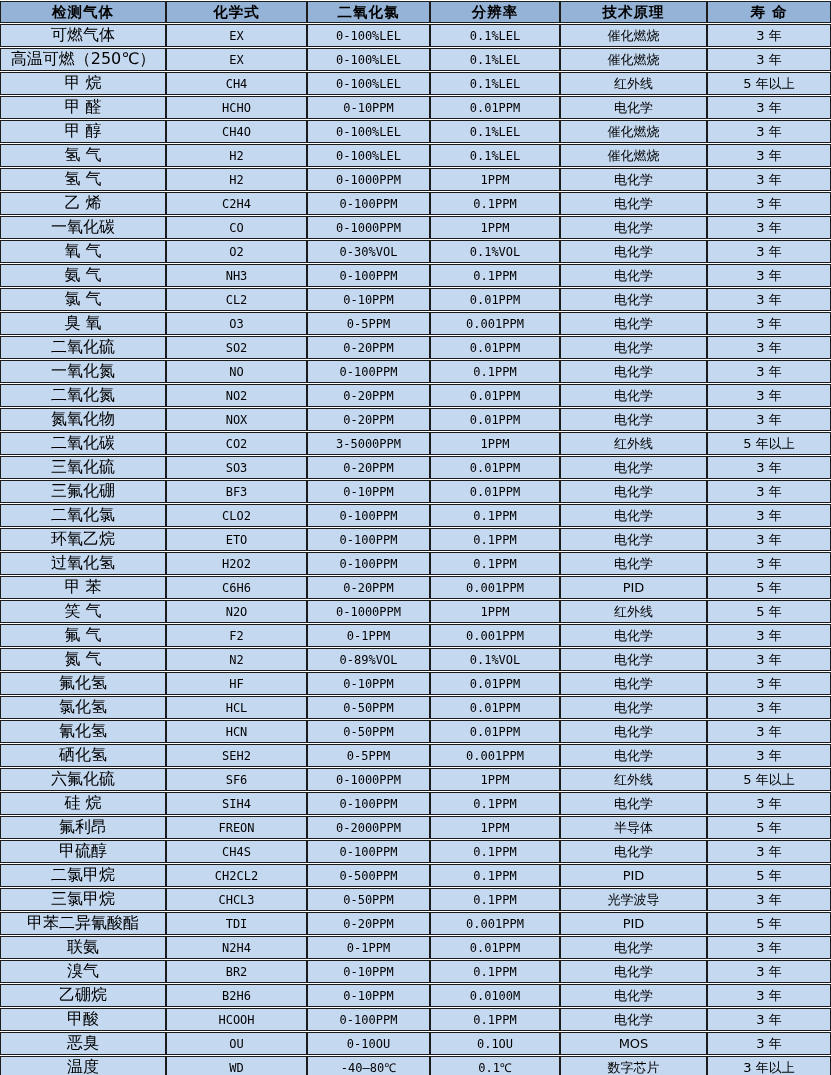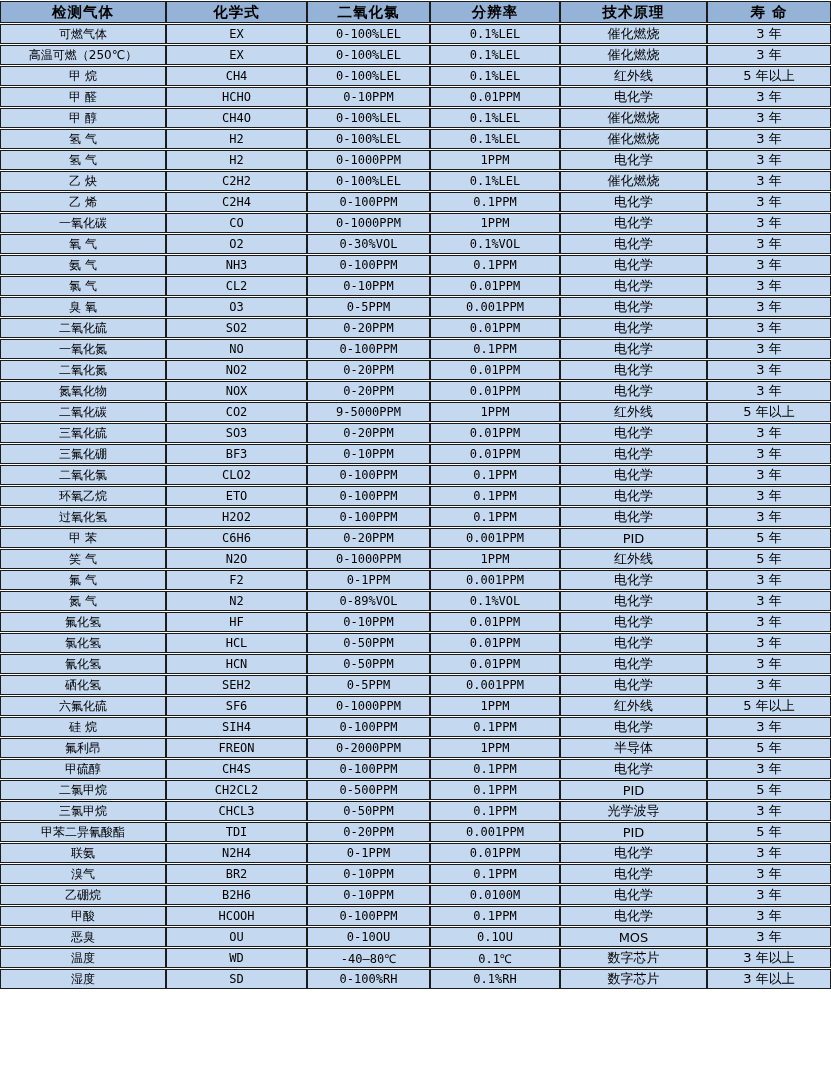--- a/index.html
+++ b/index.html
@@ -43,21 +43,21 @@
   }
   td {
     background: #c4d8f0;
     font-size: 13px;
     height: 18px;
   }
   td.col-formula, td.col-range, td.col-resolution {
     font-family: "DejaVu Sans Mono", "Liberation Mono", monospace;
     font-size: 12px;
   }
-  td.col-gas { font-size: 12px; }
+  td.col-gas { font-size: 16px; }
 </style>
 </head>
 <body>
 
 <div class="table-wrap">
   <table>
     <colgroup>
       <col class="c-gas">
       <col class="c-formula">
       <col class="c-range">
@@ -126,28 +126,20 @@
         </tr>
         <tr>
           <td class="col-gas">氢 气</td>
           <td class="col-formula">H2</td>
           <td class="col-range">0-1000PPM</td>
           <td class="col-resolution">1PPM</td>
           <td class="col-principle">电化学</td>
           <td class="col-lifespan">3 年</td>
         </tr>
         <tr>
-          <td class="col-gas">乙 炔</td>
-          <td class="col-formula">C2H2</td>
-          <td class="col-range">0-100%LEL</td>
-          <td class="col-resolution">0.1%LEL</td>
-          <td class="col-principle">催化燃烧</td>
-          <td class="col-lifespan">3 年</td>
-        </tr>
-        <tr>
           <td class="col-gas">乙 烯</td>
           <td class="col-formula">C2H4</td>
           <td class="col-range">0-100PPM</td>
           <td class="col-resolution">0.1PPM</td>
           <td class="col-principle">电化学</td>
           <td class="col-lifespan">3 年</td>
         </tr>
         <tr>
           <td class="col-gas">一氧化碳</td>
           <td class="col-formula">CO</td>
@@ -216,21 +208,21 @@
           <td class="col-gas">氮氧化物</td>
           <td class="col-formula">NOX</td>
           <td class="col-range">0-20PPM</td>
           <td class="col-resolution">0.01PPM</td>
           <td class="col-principle">电化学</td>
           <td class="col-lifespan">3 年</td>
         </tr>
         <tr>
           <td class="col-gas">二氧化碳</td>
           <td class="col-formula">CO2</td>
-          <td class="col-range">9-5000PPM</td>
+          <td class="col-range">3-5000PPM</td>
           <td class="col-resolution">1PPM</td>
           <td class="col-principle">红外线</td>
           <td class="col-lifespan">5 年以上</td>
         </tr>
         <tr>
           <td class="col-gas">三氧化硫</td>
           <td class="col-formula">SO3</td>
           <td class="col-range">0-20PPM</td>
           <td class="col-resolution">0.01PPM</td>
           <td class="col-principle">电化学</td>

